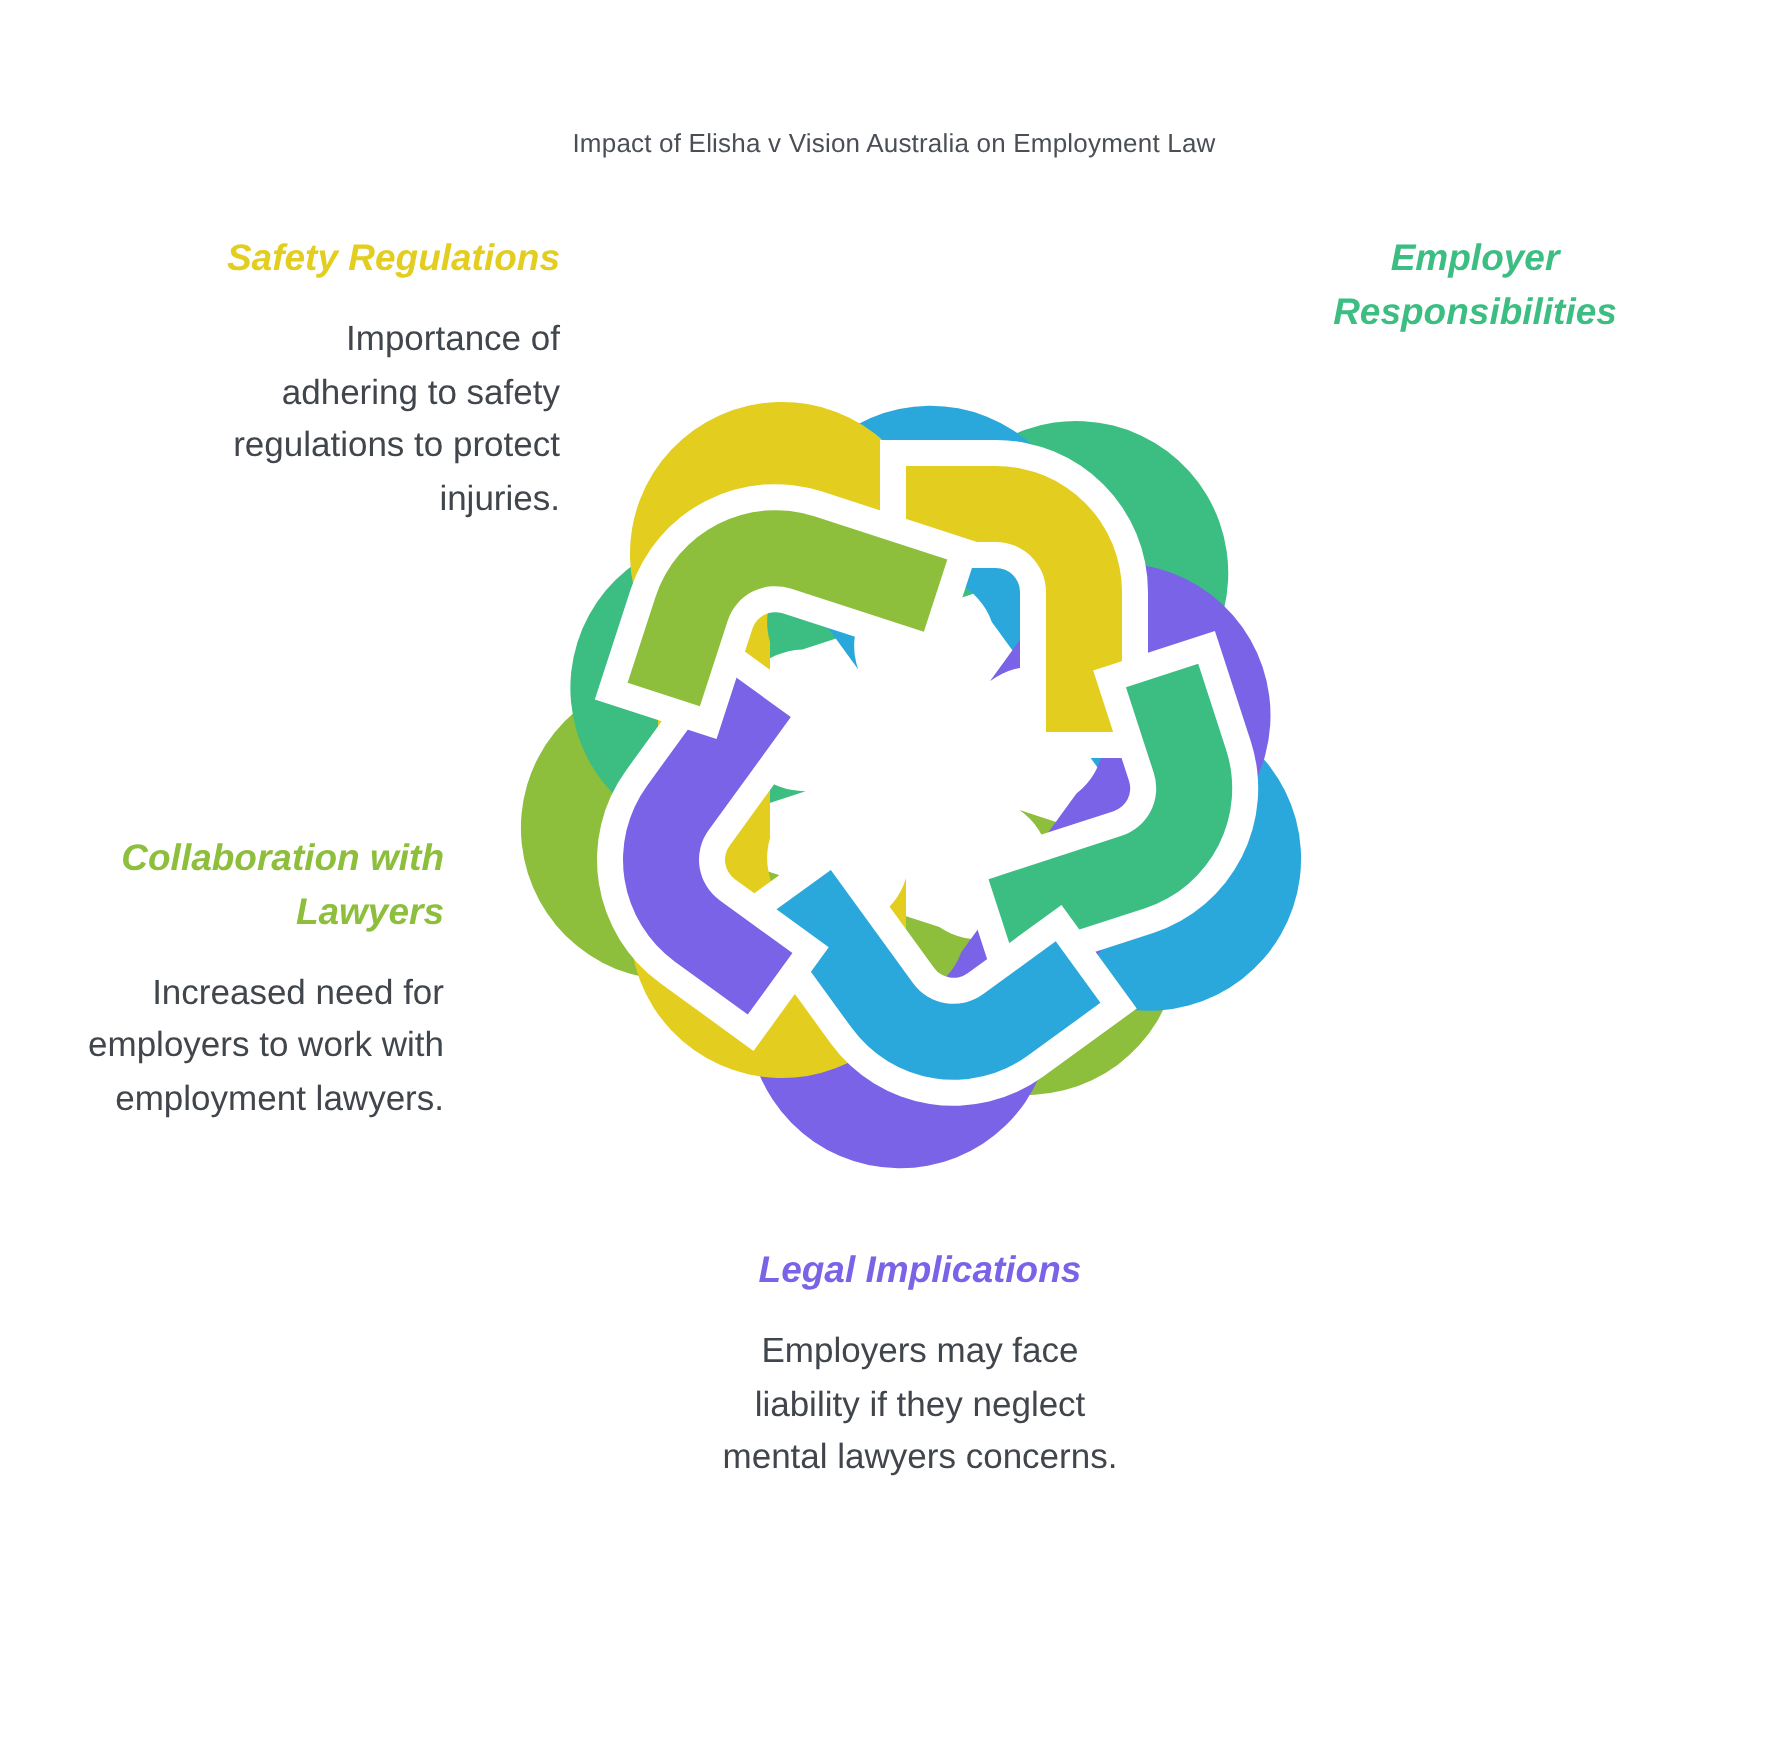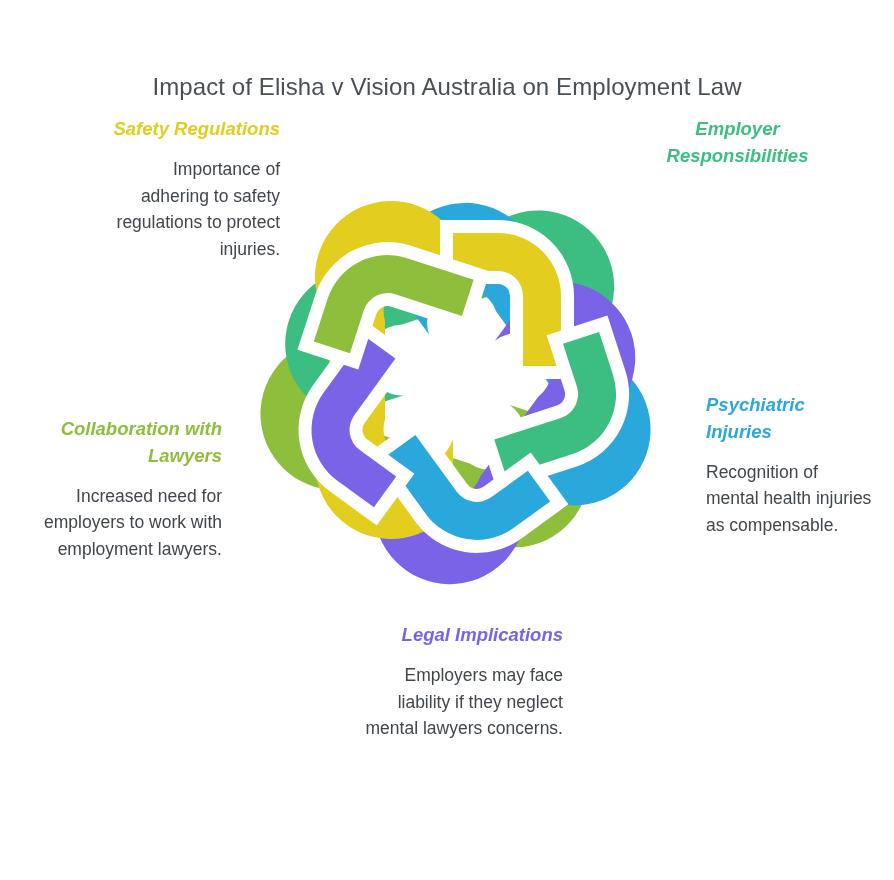--- a/index.html
+++ b/index.html
@@ -20,21 +20,21 @@
     overflow: hidden;
   }
 
   
   #page-title {
     position: absolute;
     left: 0;
     top: 55px;
     width: 894px;
     text-align: center;
-    font-size: 24px;
+    font-size: 13px;
     font-weight: 400;
     color: #4a4f56;
     letter-spacing: 0.1px;
     line-height: 1.3;
   }
 
   
   #knot-wrap {
     position: absolute;
     left: 213px;
@@ -90,21 +90,21 @@
     left: 706px;
     top: 392px;
     width: 168px;
     text-align: left;
   }
   
   #node-legal {
     left: 357px;
     top: 622px;
     width: 206px;
-    text-align: right;
+    text-align: center;
   }
 </style>
 </head>
 <body>
 
 <div id="canvas" style="background: rgb(255, 255, 255);">
 
   <h1 id="page-title" style="color: rgb(74, 79, 86);">Impact of Elisha v Vision Australia on Employment Law</h1>
 
   <div id="knot-wrap">
@@ -230,24 +230,20 @@
 
   <div class="node" id="node-safety">
     <div class="node-heading" style="color: rgb(227, 205, 30);">Safety Regulations</div>
     <div class="node-body">Importance of adhering to safety regulations to protect injuries.</div>
   </div>
 
   <div class="node" id="node-employer">
     <div class="node-heading" style="color: rgb(60, 190, 130);">Employer Responsibilities</div>
   </div>
 
-  <div class="node" id="node-psych">
-    <div class="node-heading" style="color: rgb(43, 168, 219);">Psychiatric Injuries</div>
-    <div class="node-body">Recognition of mental health injuries as compensable.</div>
-  </div>
 
   <div class="node" id="node-legal">
     <div class="node-heading" style="color: rgb(123, 99, 232);">Legal Implications</div>
     <div class="node-body">Employers may face liability if they neglect mental lawyers concerns.</div>
   </div>
 
   <div class="node" id="node-collab">
     <div class="node-heading" style="color: rgb(141, 190, 60);">Collaboration with Lawyers</div>
     <div class="node-body">Increased need for employers to work with employment lawyers.</div>
   </div>

